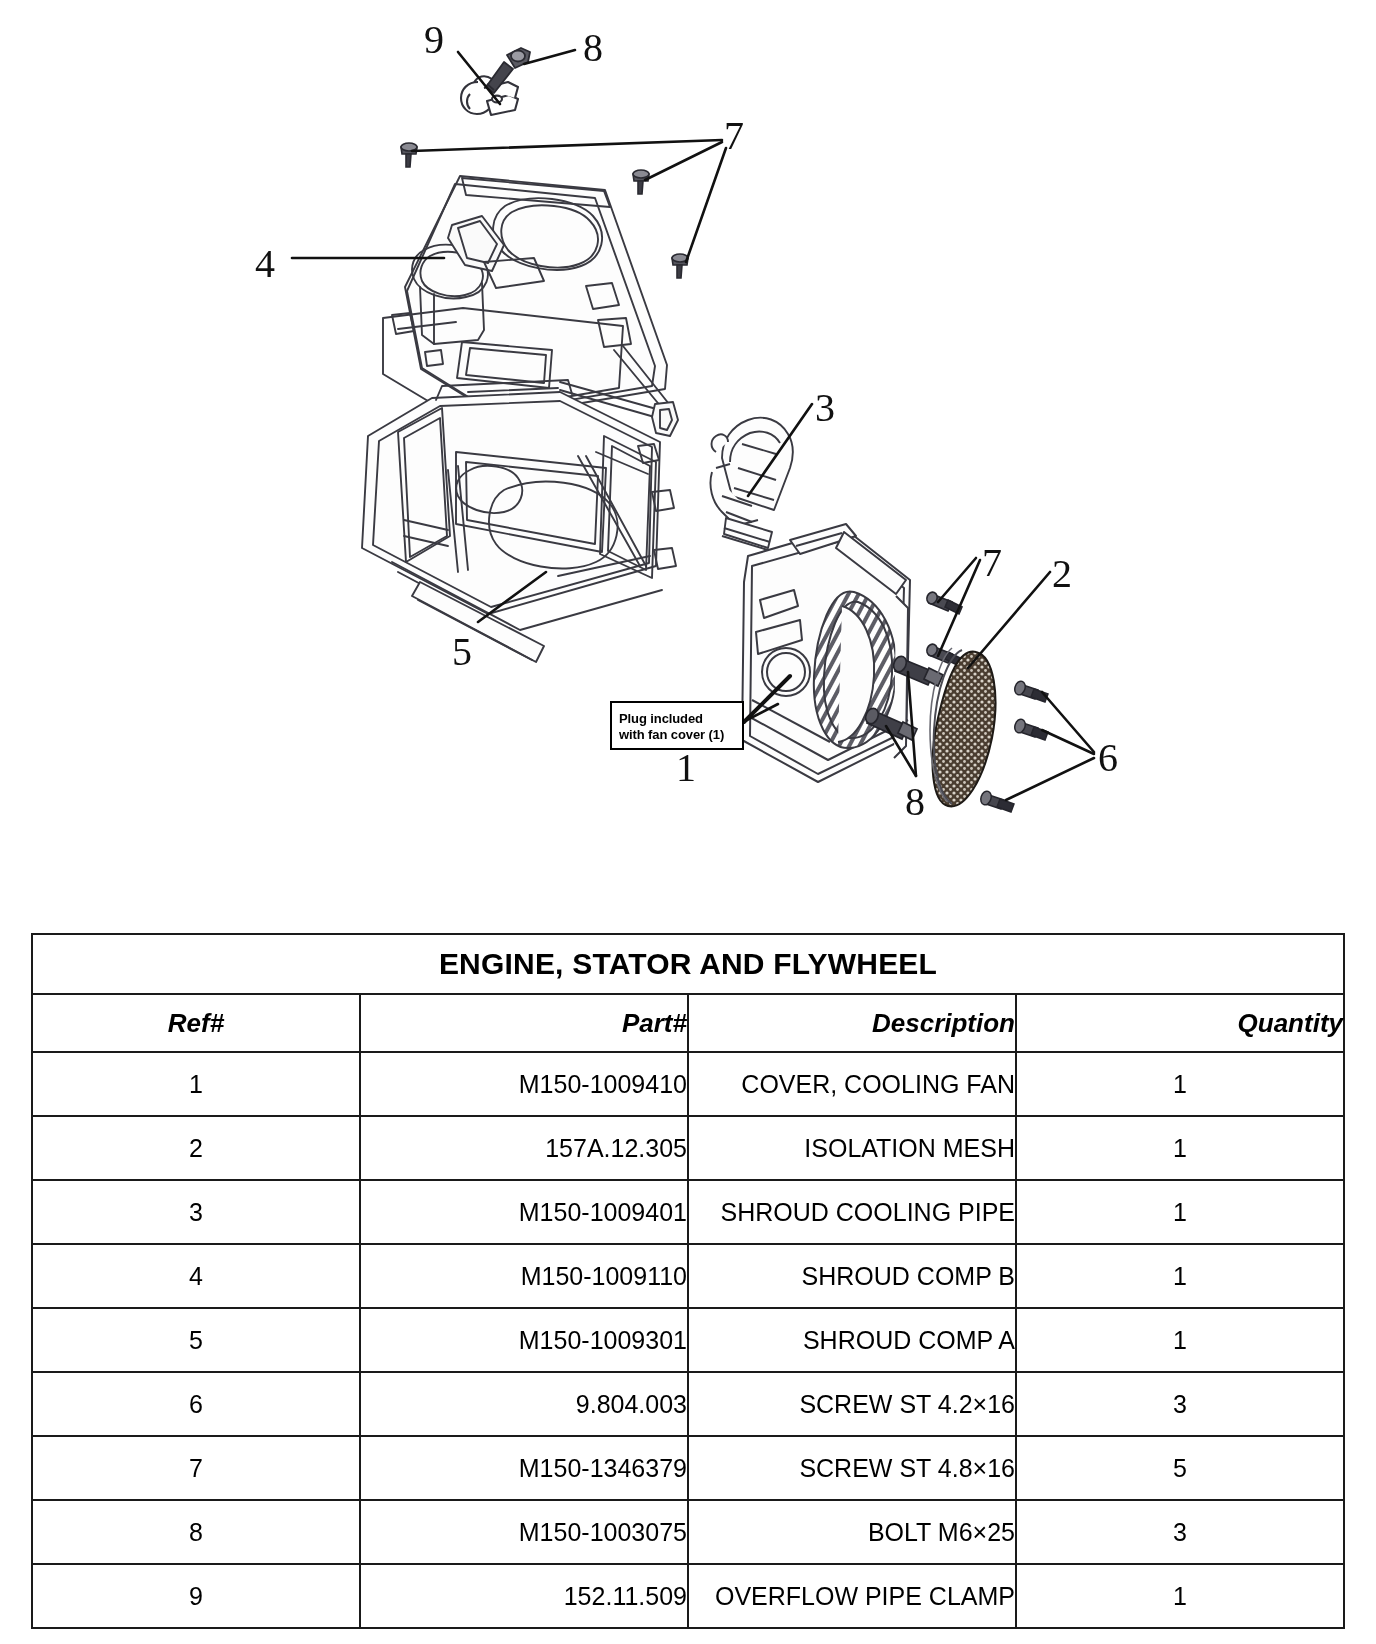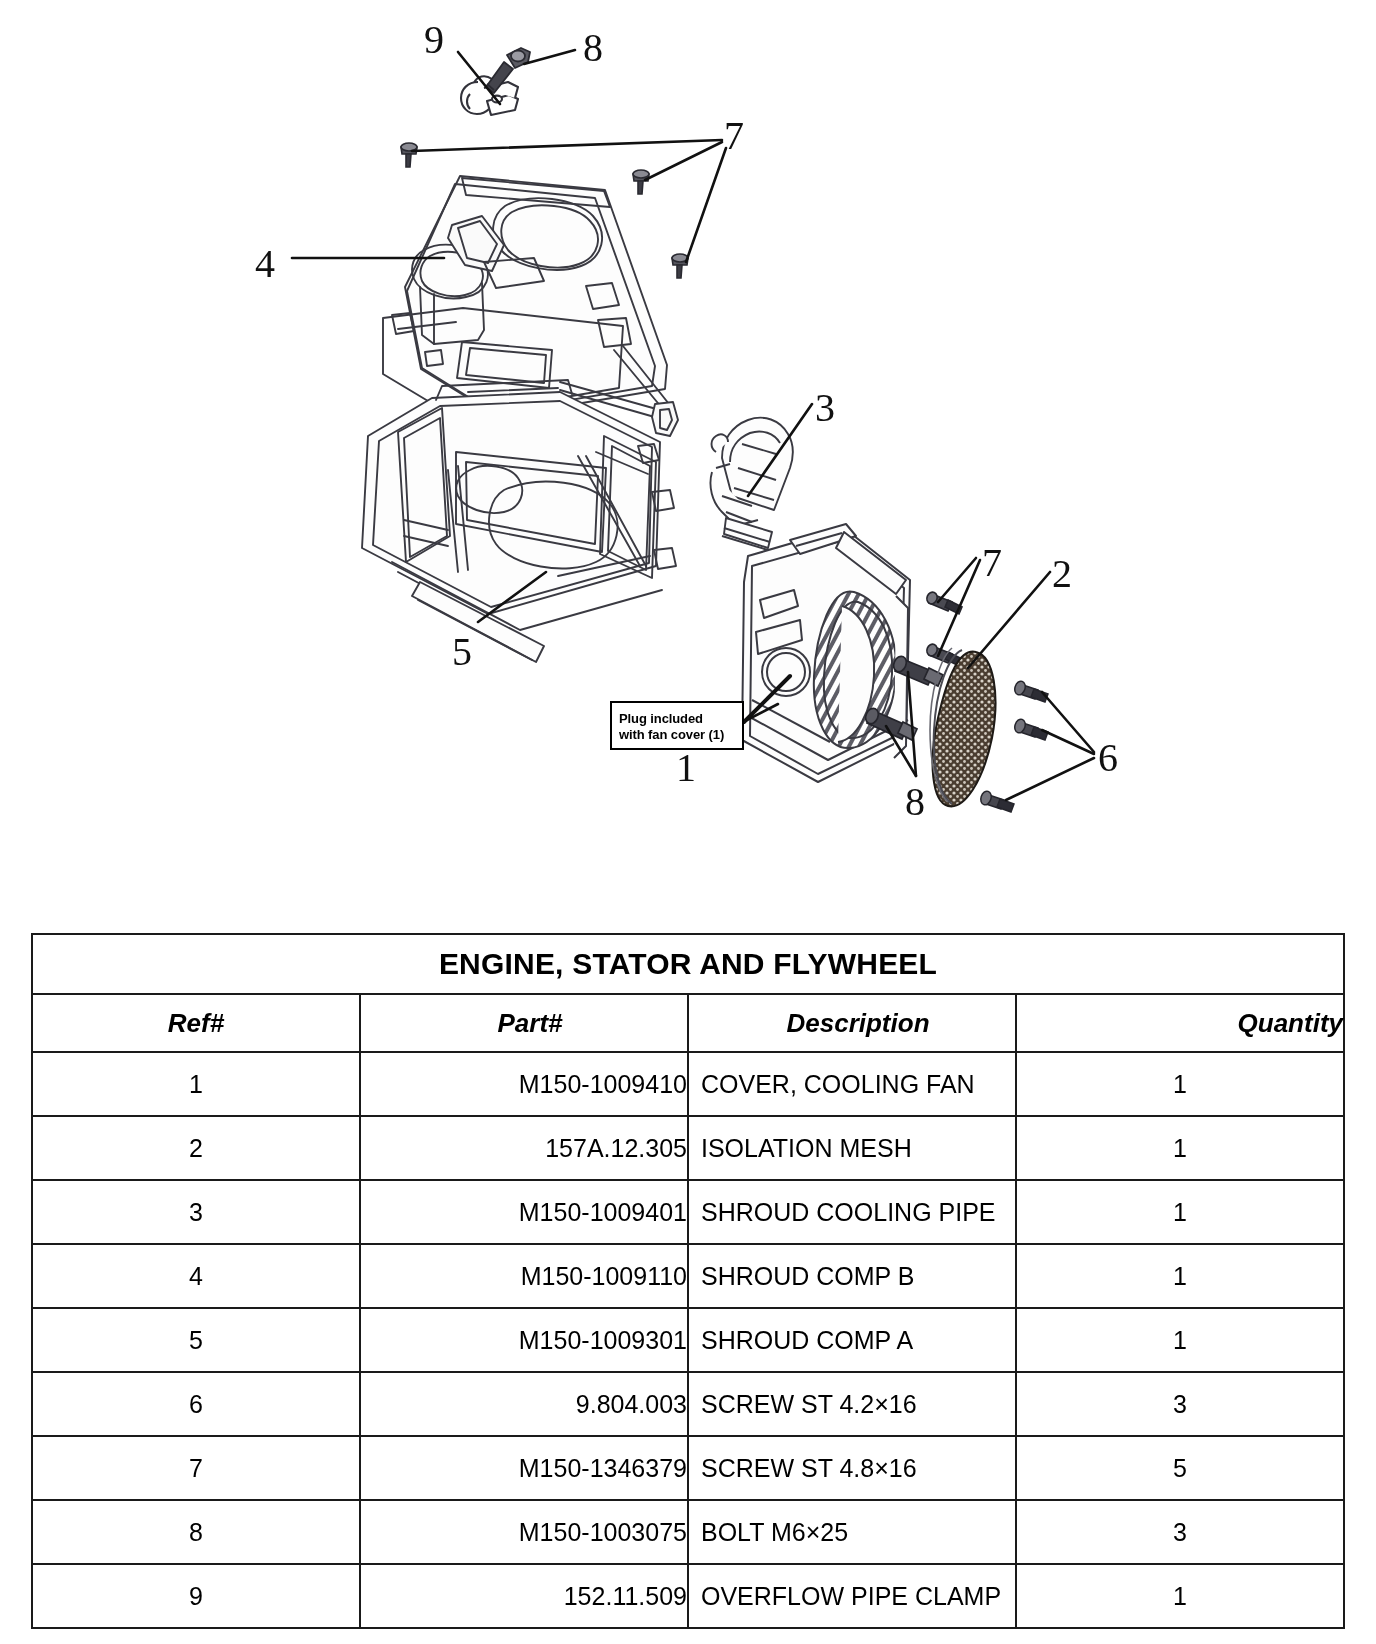--- a/index.html
+++ b/index.html
@@ -68,28 +68,28 @@
     font-weight:bold;
     letter-spacing:0.2px;
   }
   .hdr{
     height:56px;
     font-size:26px;
     font-weight:bold;
     font-style:italic;
   }
   .hdr.c-ref{text-align:center;}
-  .hdr.c-part{text-align:center;padding-left:12px;}
-  .hdr.c-desc{text-align:center;padding-left:12px;}
+  .hdr.c-part{text-align:right;padding-left:12px;}
+  .hdr.c-desc{text-align:right;padding-left:12px;}
   .hdr.c-qty{text-align:right;}
 
   .row td{height:62px;font-size:25px;}
   .c-ref{width:161px;text-align:center;}
   .c-part{width:266px;text-align:right;padding-left:12px !important;}
-  .c-desc{width:670px;text-align:left;padding-left:12px !important;}
+  .c-desc{width:670px;text-align:right;padding-left:12px !important;}
   .c-qty{width:215px;text-align:center;}
 </style>
 </head>
 <body>
 
 <div id="page">
 
   <div id="diagram-area">
 
     <svg id="diagram-svg" viewBox="0 0 1376 880">

